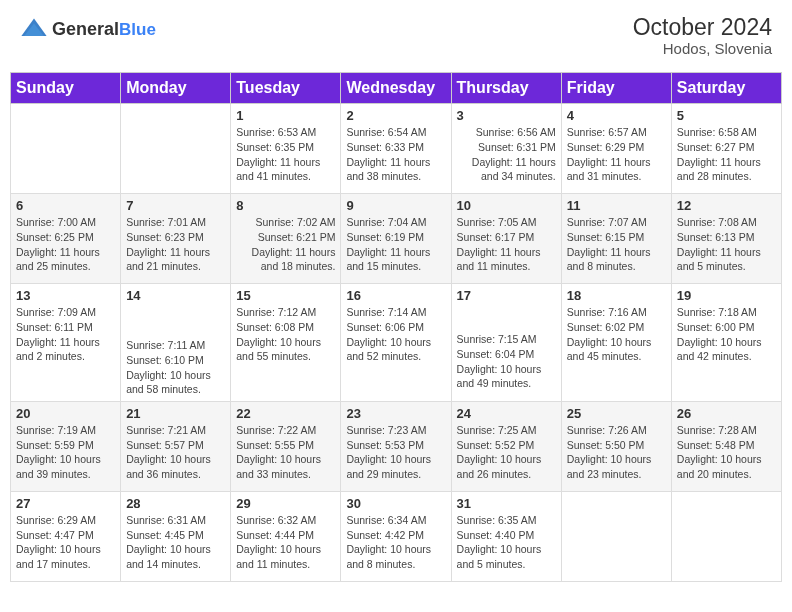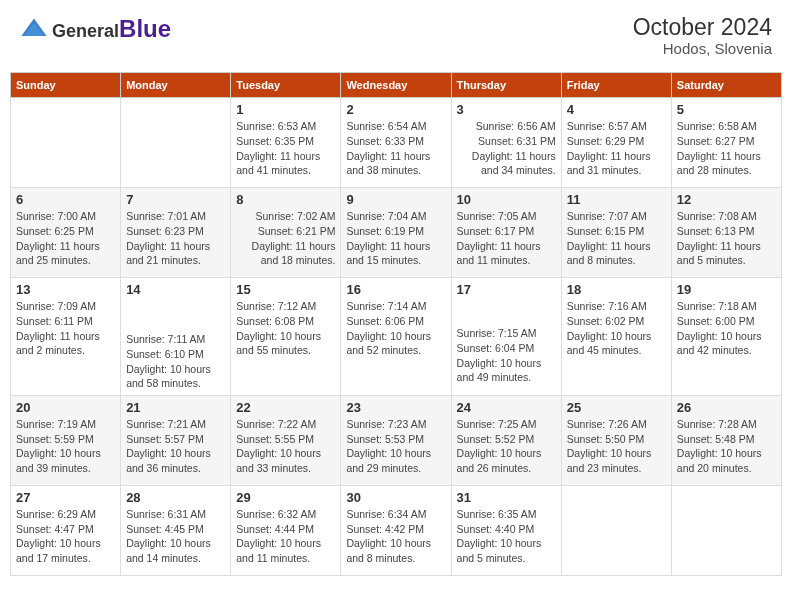--- a/index.html
+++ b/index.html
@@ -38,25 +38,25 @@
     .subtitle {
       font-size: 15px;
       color: #555;
     }
     .calendar {
       width: 100%;
       border-collapse: collapse;
       font-size: 11px;
     }
     .calendar th {
-      background-color: #c2410c;
+      background-color: #6d28d9;
       color: #fff;
       padding: 6px 5px;
       text-align: left;
-      font-size: 11px;
+      font-size: 16px;
       font-weight: bold;
       border: 1px solid #ccc;
     }
     .calendar td {
       border: 1px solid #ddd;
       vertical-align: top;
       padding: 4px 5px;
       min-height: 75px;
       height: 90px;
       width: calc(100% / 7);
@@ -85,21 +85,21 @@
 <body>
 
 <div class="header">
   <div class="logo">
     <svg class="logo-icon" viewBox="0 0 40 40" xmlns="http://www.w3.org/2000/svg">
       <polygon points="20,5 38,30 2,30" fill="#1a6bbf" opacity="0.85"></polygon>
       <polygon points="20,12 34,30 6,30" fill="#4a9ae0" opacity="0.6"></polygon>
     </svg>
     <div>
       <div>
-        <span style="color:#333;font-size:18px;font-weight:bold;">General</span><span style="color:#4c1d95;font-size:24px;font-weight:bold;">Blue</span>
+        <span style="color:#333;font-size:18px;font-weight:bold;">General</span><span style="color:#3b82f6;font-size:17px;font-weight:bold;">Blue</span>
       </div>
     </div>
   </div>
   <div class="title-block">
     <div class="month-title">October 2024</div>
     <div class="subtitle">Hodos, Slovenia</div>
   </div>
 </div>
 
 <table class="calendar">

